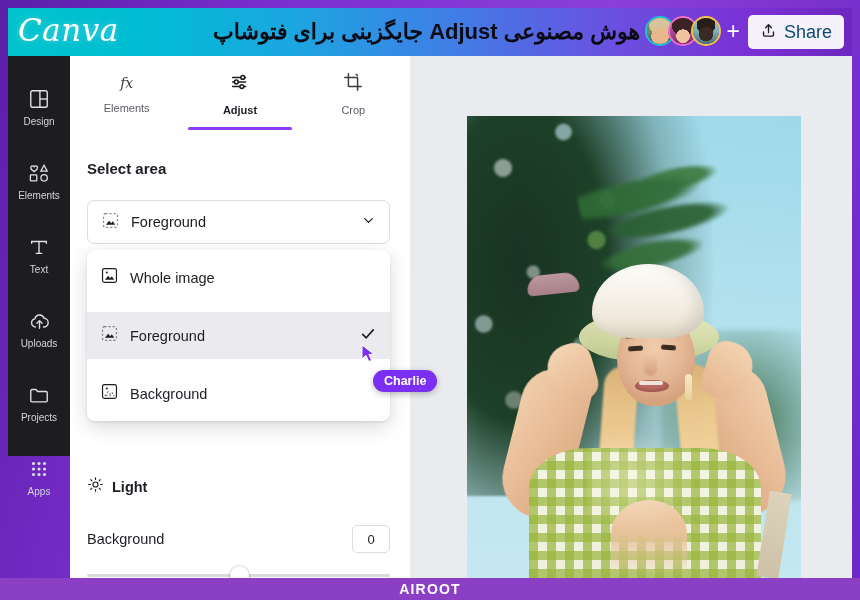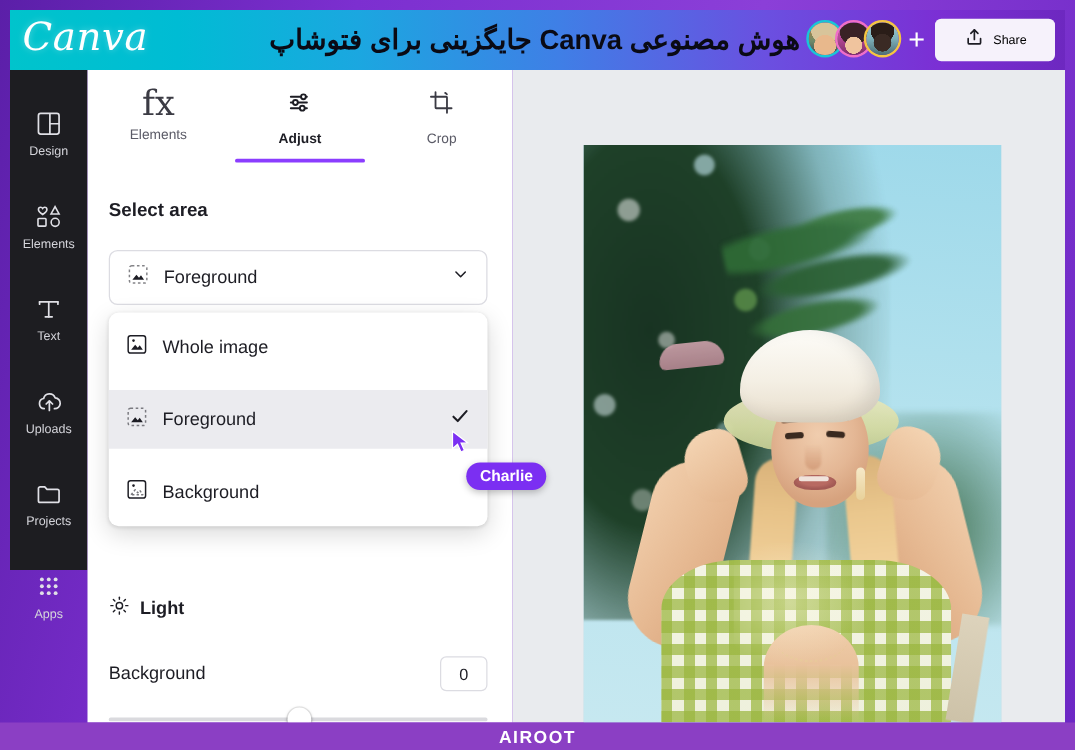--- a/index.html
+++ b/index.html
@@ -78,21 +78,21 @@
     line-height: 26px; cursor: pointer;
   }
 
   #share-btn {
     position: absolute; right: 8px; top: 7px;
     width: 96px; height: 34px;
     background: #f6f2fb; border-radius: 5px;
     display: flex; align-items: center; justify-content: center;
     gap: 7px; cursor: pointer;
   }
-  #share-btn .lbl { font-size: 10px; color: #000000; text-align: right; }
+  #share-btn .lbl { font-size: 18px; color: #0c4a6e; text-align: right; }
 
   
   #rail {
     position: absolute;
     left: 8px; top: 56px;
     width: 62px; height: 400px;
     background: #1d1d21;
     padding-top: 14px;
   }
   .rail-item {
@@ -126,22 +126,22 @@
   }
   .tab .tlbl { font-size: 11px; color: #5a5a66; }
   .tab.active .tlbl { color: #1d1d24; font-weight: bold; }
   .tab .underline {
     position: absolute; bottom: 0; left: 50%;
     transform: translateX(-50%);
     width: 104px; height: 3px; border-radius: 2px;
     background: #8b3dff;
   }
   .tab .fxglyph {
-    font-family: "DejaVu Serif", serif; 
-    font-size: 28px; color: #3b3b44; line-height: 26px;
+    font-family: "DejaVu Serif", serif; font-style: italic;
+    font-size: 14px; color: #3b3b44; line-height: 26px;
   }
 
   #sec-label {
     position: absolute; left: 17px; top: 104px;
     font-size: 15px; font-weight: bold; color: #1d1d24;
   }
 
   #select-box {
     position: absolute; left: 17px; top: 144px;
     width: 303px; height: 44px;
@@ -391,21 +391,21 @@
     color: #ffffff; font-size: 14px; font-weight: bold; letter-spacing: 1.2px;
   }
 </style>
 </head>
 <body>
 
 <div id="frame">
 
   <div id="banner">
     <div id="logo">Canva</div>
-    <div id="banner-title">هوش مصنوعی Canva جایگزینی برای فتوشاپ</div>
+    <div id="banner-title">هوش مصنوعی Adjust جایگزینی برای فتوشاپ</div>
 
     <div id="avatars">
       <div class="avatar av-ring-1 av1">
           <span class="av-face"></span>
         </div>
       <div class="avatar av-ring-2 av2">
           <span class="av-face"></span>
         </div>
       <div class="avatar av-ring-3 av3">
           <span class="av-face"></span>

